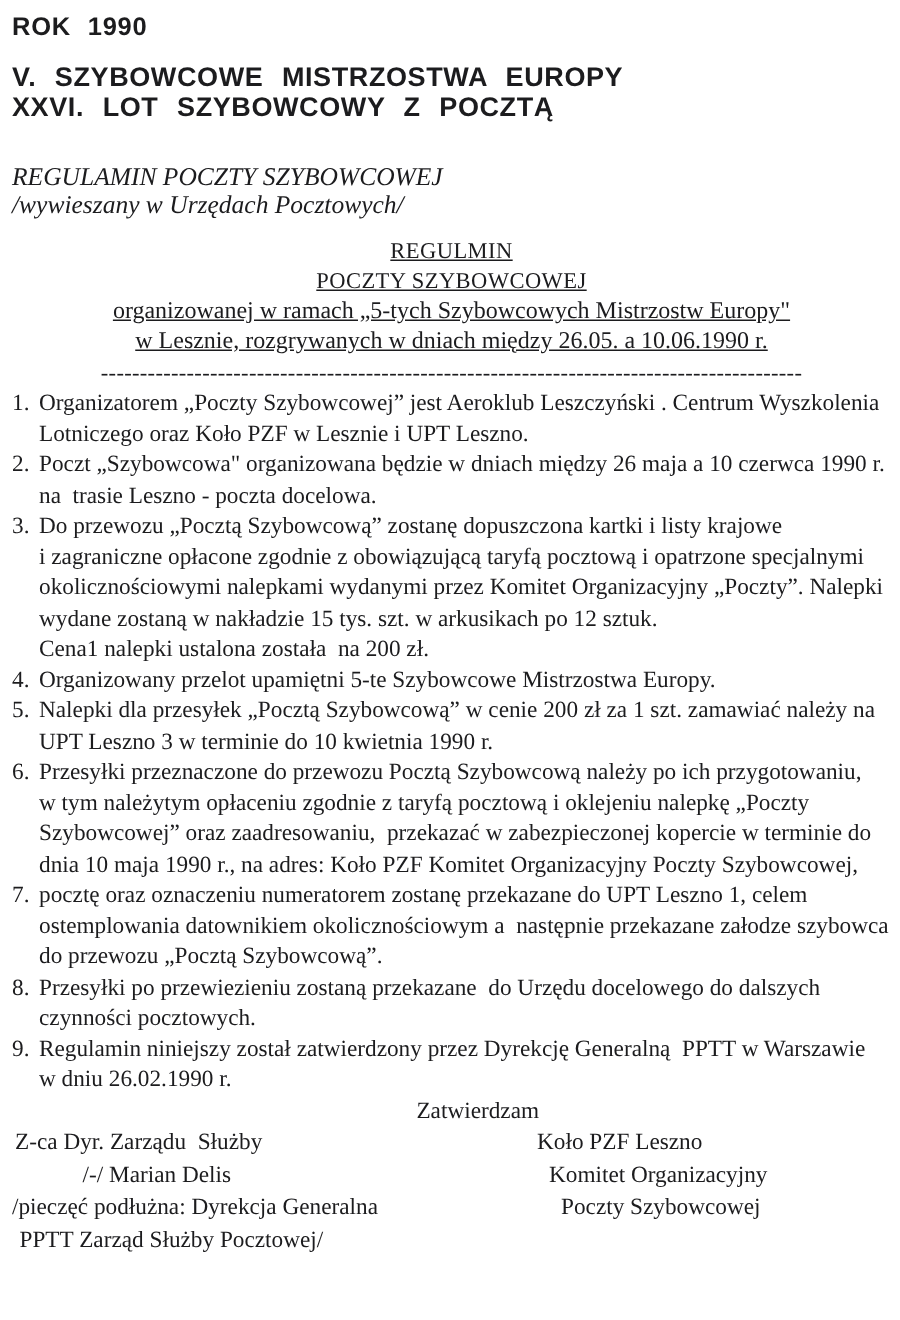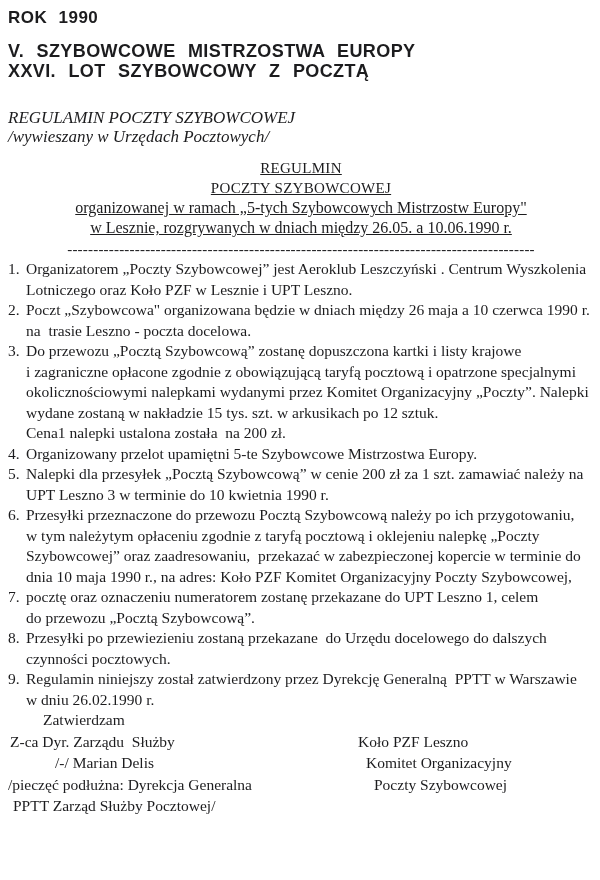--- a/index.html
+++ b/index.html
@@ -69,20 +69,21 @@
   }
   .item .num {
     position: absolute;
     left: 0; top: 0;
   }
   .line { white-space: pre-wrap; }
   .zatwierdzam {
     margin-left: 35px;
     font-size: 15.5px;
     line-height: 20.5px;
+    text-align: center;
   }
   .signature {
     position: relative;
     height: 95px;
     font-size: 15.5px;
     line-height: 21.5px;
   }
   .sig-left { position: absolute; left: 0; top: 0; }
   .sig-left .sl0 { padding-left: 2px; }
   .sig-left .sl1 { padding-left: 47px; }
@@ -157,20 +158,21 @@
       <span class="num">6.</span>
       <div class="line">Przesyłki przeznaczone do przewozu Pocztą Szybowcową należy po ich przygotowaniu,</div>
       <div class="line">w tym należytym opłaceniu zgodnie z taryfą pocztową i oklejeniu nalepkę „Poczty</div>
       <div class="line">Szybowcowej” oraz zaadresowaniu,  przekazać w zabezpieczonej kopercie w terminie do</div>
       <div class="line">dnia 10 maja 1990 r., na adres: Koło PZF Komitet Organizacyjny Poczty Szybowcowej,</div>
     </div>
 
     <div class="item">
       <span class="num">7.</span>
       <div class="line">pocztę oraz oznaczeniu numeratorem zostanę przekazane do UPT Leszno 1, celem</div>
+      <div class="line">ostemplowania datownikiem okolicznościowym a  następnie przekazane załodze szybowca</div>
       <div class="line">do przewozu „Pocztą Szybowcową”.</div>
     </div>
 
     <div class="item">
       <span class="num">8.</span>
       <div class="line">Przesyłki po przewiezieniu zostaną przekazane  do Urzędu docelowego do dalszych</div>
       <div class="line">czynności pocztowych.</div>
     </div>
 
     <div class="item">

